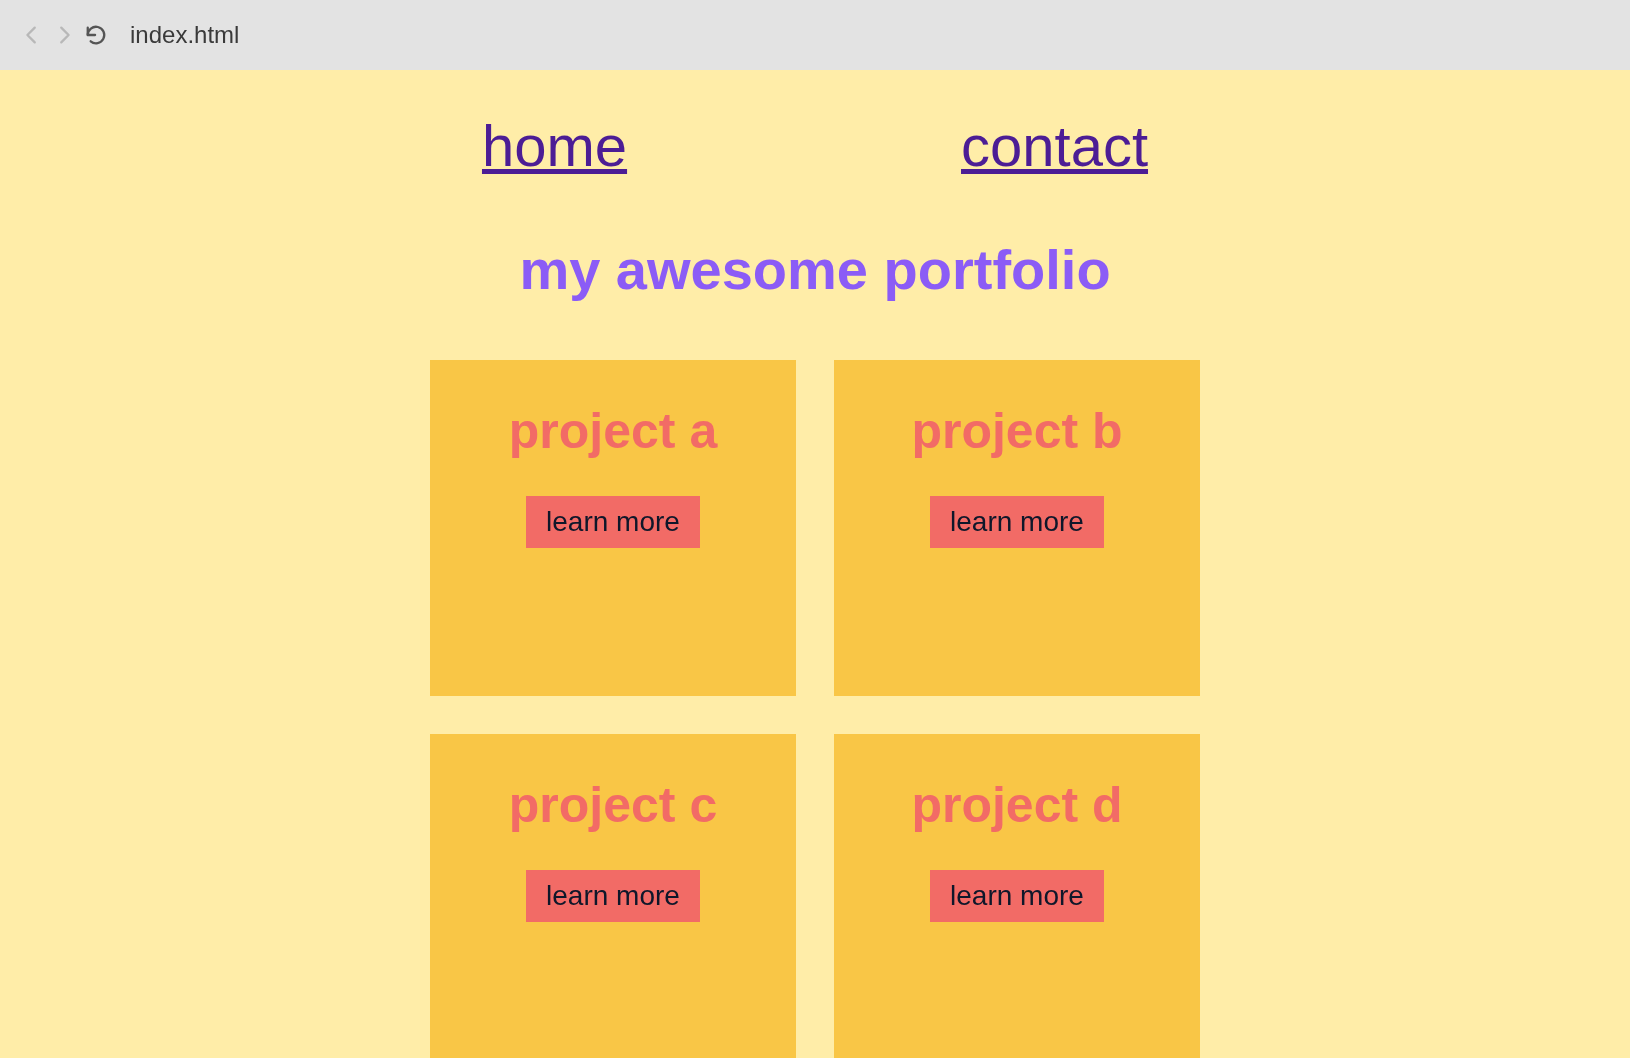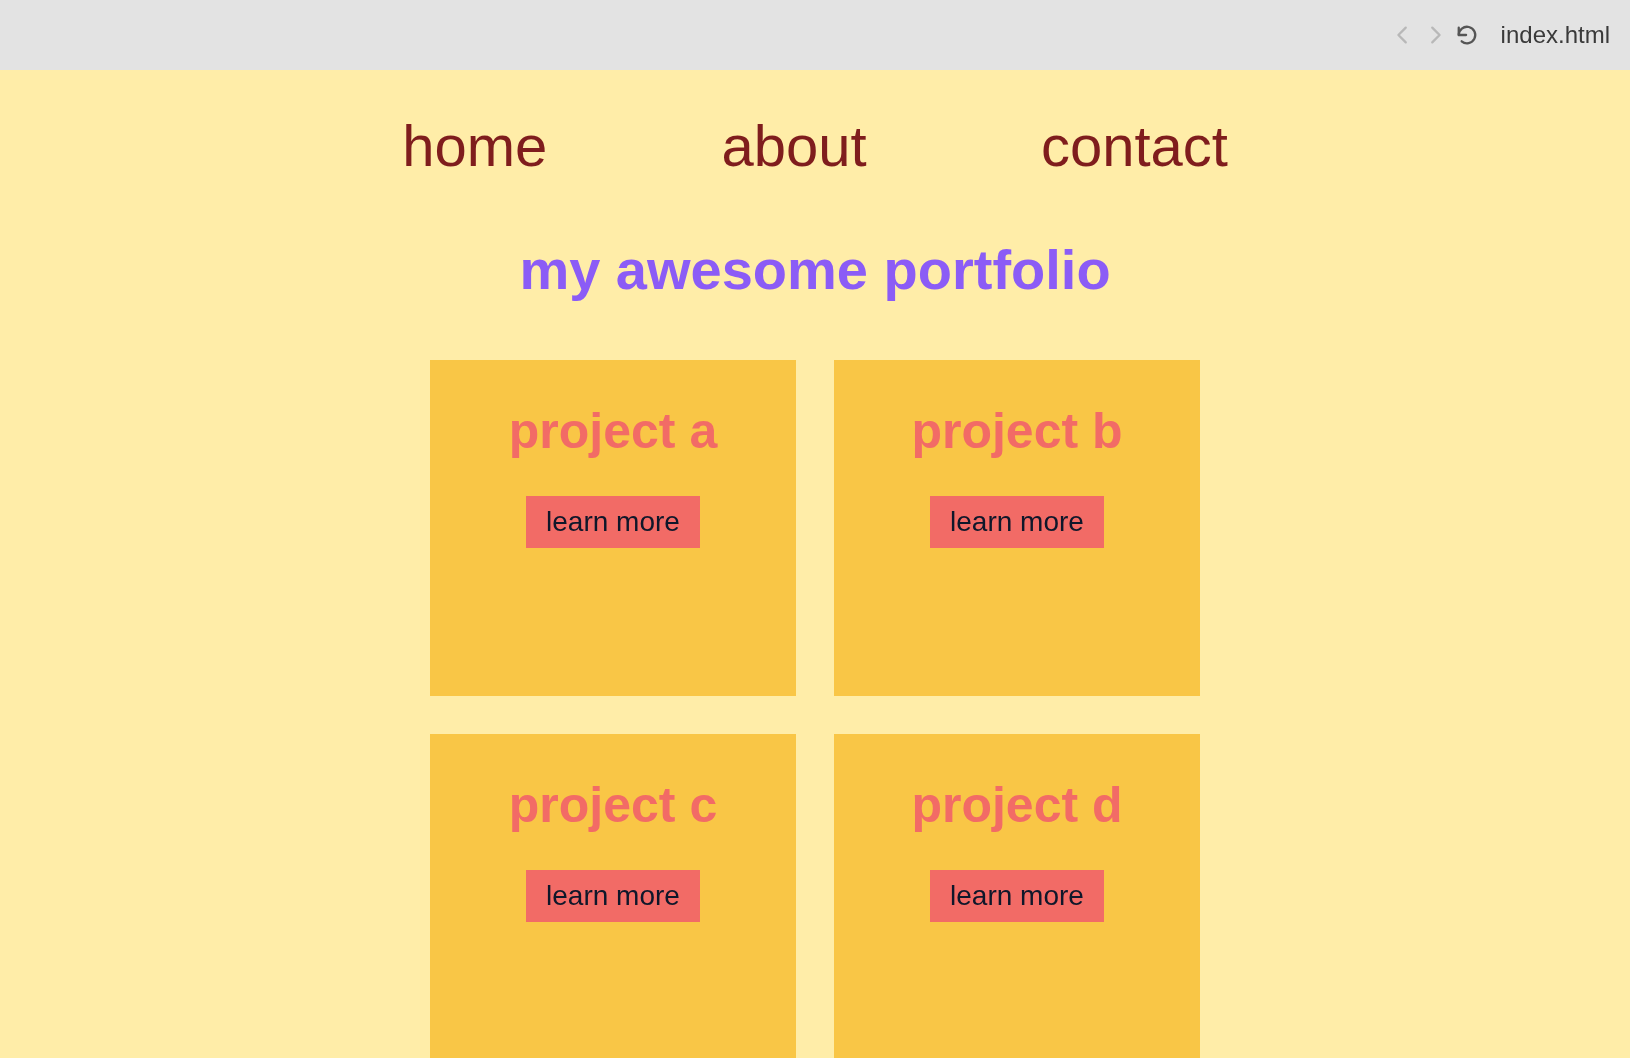--- a/index.html
+++ b/index.html
@@ -14,21 +14,20 @@
       height: 1058px;
       overflow: hidden;
     }
     .browser-chrome {
       height: 70px;
       background: #e3e3e3;
       display: flex;
       align-items: center;
       padding: 0 20px;
       gap: 8px;
-      justify-content: flex-end;
     }
     .nav-arrow {
       width: 24px;
       height: 24px;
       display: flex;
       align-items: center;
       justify-content: center;
       color: #b8b8b8;
       font-size: 26px;
       font-weight: 300;
@@ -58,24 +57,25 @@
       overflow: hidden;
     }
     .nav-menu {
       display: flex;
       justify-content: space-around;
       padding: 42px 200px 0 200px;
       max-width: 1400px;
       margin: 0 auto;
     }
     .nav-link {
-      color: #7f1d1d;
+      color: #4c1d95;
       font-size: 58px;
       font-weight: 400;
       cursor: pointer;
+      text-decoration: underline;
     }
     .page-title {
       text-align: center;
       color: #8b5cf6;
       font-size: 56px;
       font-weight: 700;
       margin-top: 58px;
     }
     .projects-grid {
       display: grid;
@@ -129,21 +129,20 @@
       <path d="M3 12a9 9 0 1 1 3.2 6.9"></path>
       <polyline points="3 4 3 12 11 12"></polyline>
     </svg>
   </div>
   <div class="url-text">index.html</div>
 </div>
 
 <div class="page">
   <nav class="nav-menu">
     <a class="nav-link">home</a>
-    <a class="nav-link">about</a>
     <a class="nav-link">contact</a>
   </nav>
 
   <h1 class="page-title">my awesome portfolio</h1>
 
   <div class="projects-grid">
     <div class="project-card">
       <div class="project-title">project a</div>
       <button class="learn-more-btn">learn more</button>
     </div>

